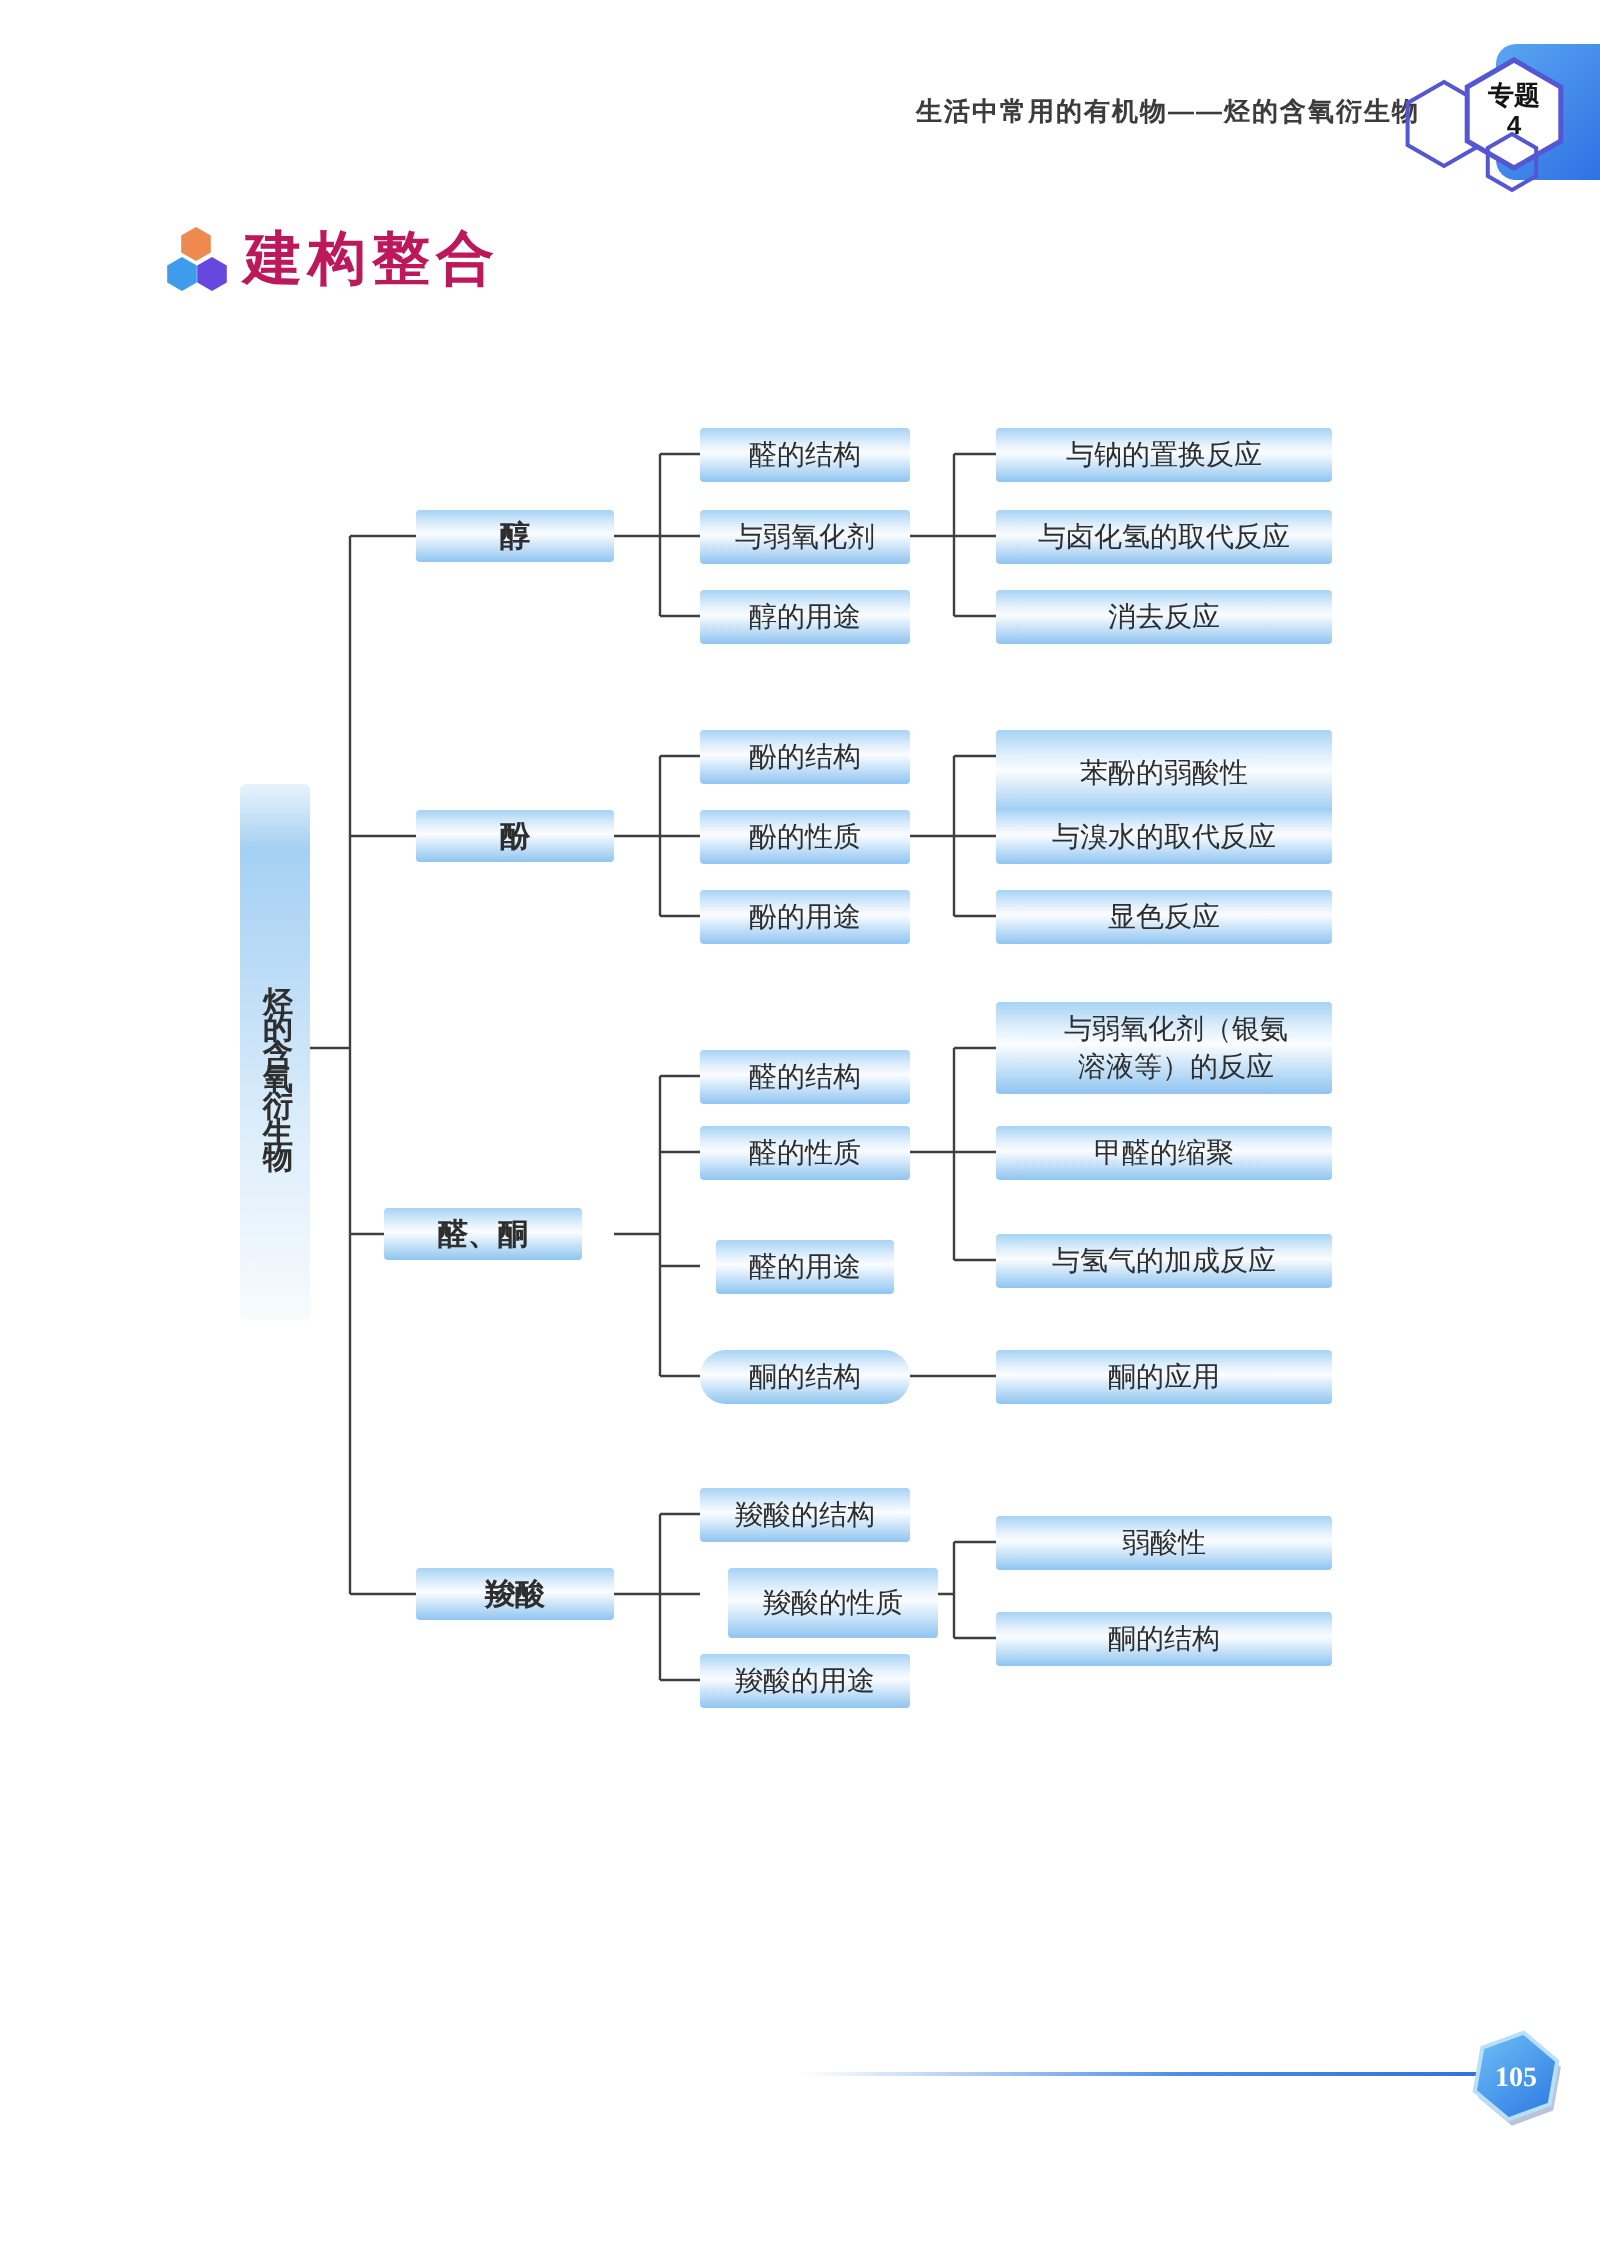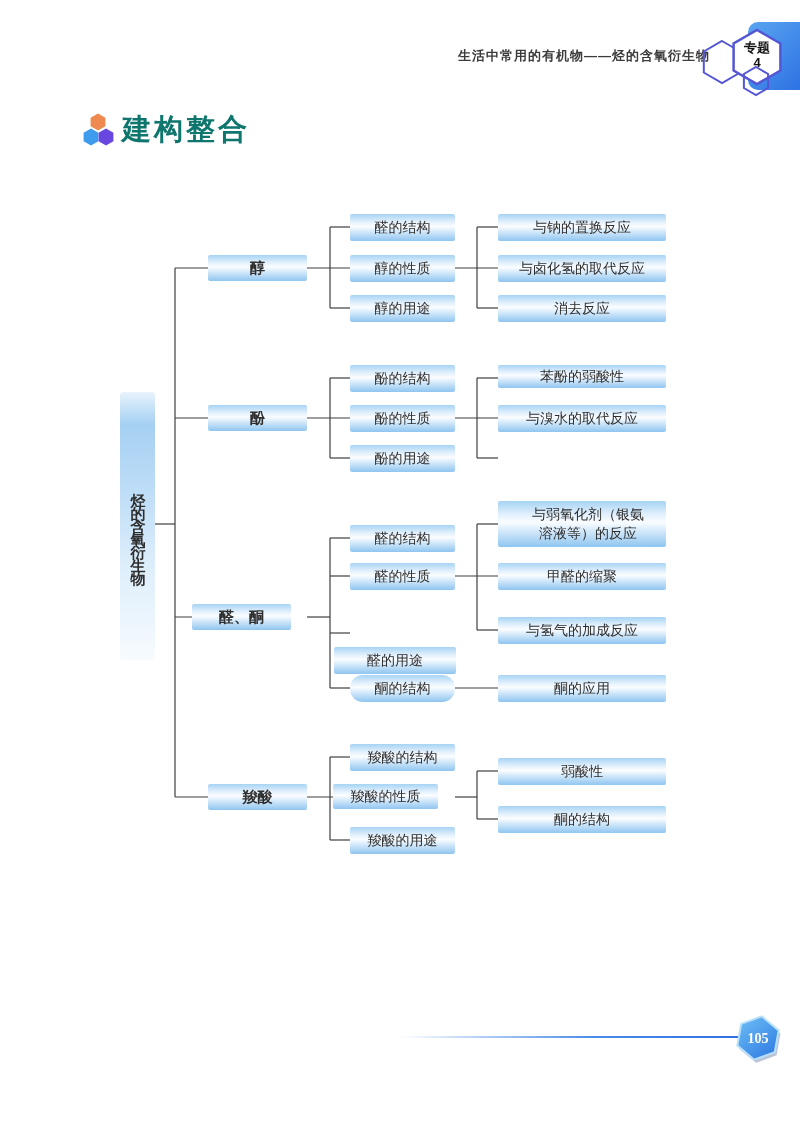--- a/index.html
+++ b/index.html
@@ -20,21 +20,21 @@
   .header-hex-svg { position:absolute; left:690px; top:15px; }
   .badge-text {
     position:absolute; left:733px; top:41px; width:48px;
     text-align:center; font-size:13px; font-weight:700; color:#141414; line-height:1.15;
   }
 
   
   .section-icon-svg { position:absolute; left:80px; top:110px; }
   .section-title {
     position:absolute; left:122px; top:110px;
-    font-size:29px; font-weight:700; color:#0f766e; letter-spacing:3px;
+    font-size:29px; font-weight:700; color:#be185d; letter-spacing:3px;
   }
 
   
   .connectors { position:absolute; left:0; top:0; }
   .node {
     position:absolute; display:flex; align-items:center; justify-content:center;
     background:linear-gradient(180deg,#a6d3f4 0%,#dfeffc 28%,#fbfdff 46%,#d6eafa 64%,#8fc5f0 100%);
     color:#2e2e2e; font-size:14px; font-weight:500; border-radius:2px; text-align:center;
   }
   .node.l1 { font-size:15px; font-weight:600; }
@@ -142,38 +142,39 @@
   </svg>
 
   <div class="node root" style="left:120px; top:392px; width:35px; height:268px;">烃的含氧衍生物</div>
 
   <div class="node l1" style="left:208px; top:255px; width:99px; height:26px;">醇</div>
   <div class="node l1" style="left:208px; top:405px; width:99px; height:26px;">酚</div>
   <div class="node l1" style="left:192px; top:604px; width:99px; height:26px;">醛、酮</div>
   <div class="node l1" style="left:208px; top:784px; width:99px; height:26px;">羧酸</div>
 
   <div class="node" style="left:350px; top:214px; width:105px; height:27px;">醛的结构</div>
-  <div class="node" style="left:350px; top:255px; width:105px; height:27px;">醇的性质</div>
+  <div class="node" style="left:350px; top:255px; width:105px; height:27px;">与弱氧化剂</div>
   <div class="node" style="left:350px; top:295px; width:105px; height:27px;">醇的用途</div>
   <div class="node" style="left:350px; top:365px; width:105px; height:27px;">酚的结构</div>
   <div class="node" style="left:350px; top:405px; width:105px; height:27px;">酚的性质</div>
   <div class="node" style="left:350px; top:445px; width:105px; height:27px;">酚的用途</div>
   <div class="node" style="left:350px; top:525px; width:105px; height:27px;">醛的结构</div>
   <div class="node" style="left:350px; top:563px; width:105px; height:27px;">醛的性质</div>
-  <div class="node" style="left:334px; top:620px; width:122px; height:27px;margin-top:27px;">醛的用途</div>
+  <div class="node" style="left:358px; top:620px; width:89px; height:27px;">醛的用途</div>
   <div class="node" style="left:350px; top:675px; width:105px; height:27px;border-radius:13px;">酮的结构</div>
   <div class="node" style="left:350px; top:744px; width:105px; height:27px;">羧酸的结构</div>
-  <div class="node" style="left:333px; top:784px; width:105px; height:25px;">羧酸的性质</div>
+  <div class="node" style="left:364px; top:784px; width:105px; height:35px;">羧酸的性质</div>
   <div class="node" style="left:350px; top:827px; width:105px; height:27px;">羧酸的用途</div>
 
   <div class="node" style="left:498px; top:214px; width:168px; height:27px;">与钠的置换反应</div>
   <div class="node" style="left:498px; top:255px; width:168px; height:27px;">与卤化氢的取代反应</div>
   <div class="node" style="left:498px; top:295px; width:168px; height:27px;">消去反应</div>
-  <div class="node" style="left:498px; top:365px; width:168px; height:23px;">苯酚的弱酸性</div>
+  <div class="node" style="left:498px; top:365px; width:168px; height:44px;">苯酚的弱酸性</div>
   <div class="node" style="left:498px; top:405px; width:168px; height:27px;">与溴水的取代反应</div>
+  <div class="node" style="left:498px; top:445px; width:168px; height:27px;">显色反应</div>
   <div class="node prewrap" style="left:498px; top:501px; width:168px; height:46px;">与弱氧化剂（银氨
 溶液等）的反应</div>
   <div class="node" style="left:498px; top:563px; width:168px; height:27px;">甲醛的缩聚</div>
   <div class="node" style="left:498px; top:617px; width:168px; height:27px;">与氢气的加成反应</div>
   <div class="node" style="left:498px; top:758px; width:168px; height:27px;">弱酸性</div>
   <div class="node" style="left:498px; top:675px; width:168px; height:27px;">酮的应用</div>
   <div class="node" style="left:498px; top:806px; width:168px; height:27px;">酮的结构</div>
 
   <div class="footer-line"></div>
   <svg class="footer-hex-svg" width="52" height="52" viewBox="0 0 52 52">

